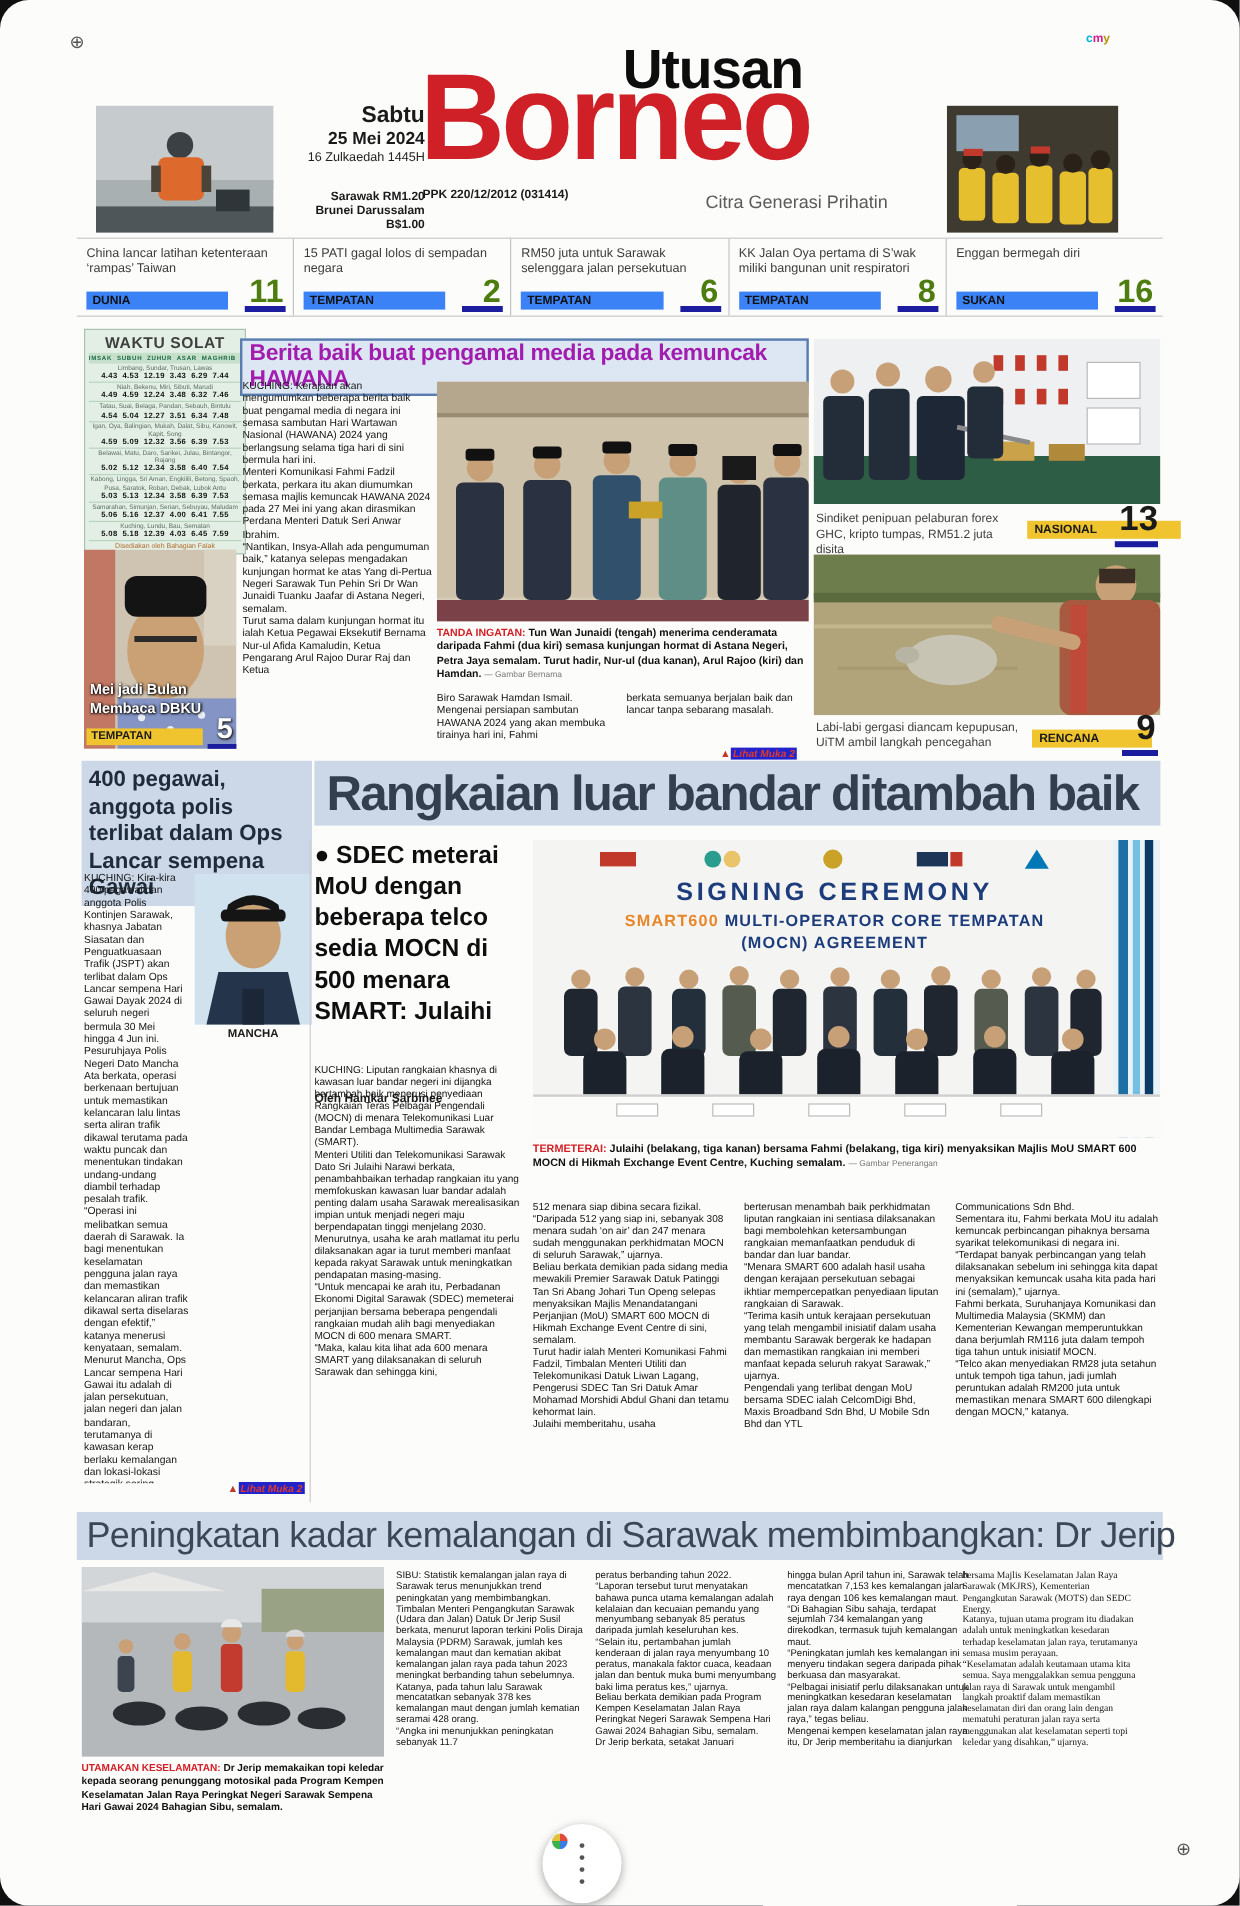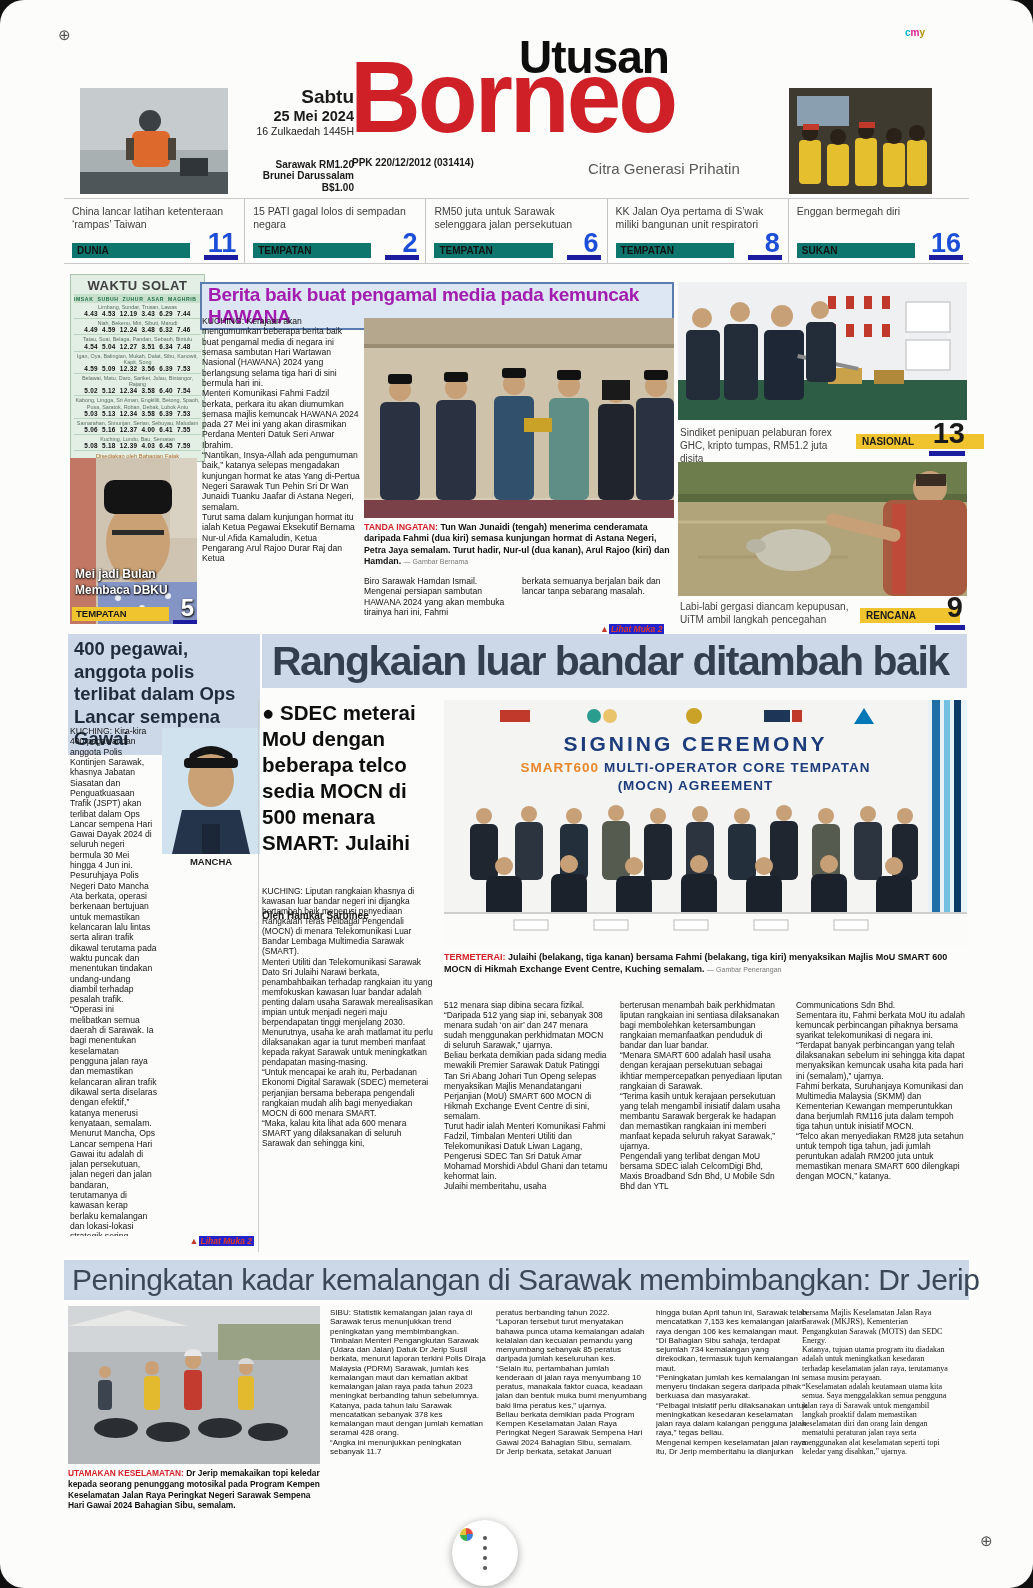--- a/index.html
+++ b/index.html
@@ -16,23 +16,23 @@
   .db-price{font-size:10px;font-weight:800;margin-top:22px;}
   .title-utusan{font-size:46px;font-weight:800;letter-spacing:-1px;color:#0d0d0d;text-align:center;}
   .title-borneo{font-size:98px;font-weight:800;letter-spacing:-3px;color:#cf2027;line-height:1;transform:scaleY(1.04);transform-origin:top left;}
   .ppk{font-size:10px;font-weight:700;}
   .tagline{font-size:15px;color:#5a5a5a;}
   
   .strip{display:flex;border-top:1px solid #c9c9c9;border-bottom:1px solid #c9c9c9;}
   .teaser{flex:1;position:relative;padding:6px 8px 0 8px;}
   .teaser + .teaser{border-left:1px solid #c4c4c4;}
   .t-head{font-size:10.5px;line-height:1.25;color:#3d3d3d;}
-  .t-bar{position:absolute;left:8px;right:54px;bottom:5px;height:15px;background:#0f766e;margin-top:19px;}
+  .t-bar{position:absolute;left:8px;right:54px;bottom:5px;height:15px;background:#3b82f6;margin-top:19px;}
   .t-label{font-size:10px;font-weight:800;padding-left:5px;line-height:15px;color:#111;}
-  .t-num{position:absolute;right:8px;bottom:9px;font-size:27px;font-weight:800;line-height:.78;color:#1d4ed8;}
+  .t-num{position:absolute;right:8px;bottom:9px;font-size:27px;font-weight:800;line-height:.78;color:#4d7c0f;}
   .t-blue{position:absolute;right:6px;bottom:3px;width:34px;height:5px;background:#1c1c9e;}
   
   .solat{background:#e3efe5;border:1px solid #a9c3ad;padding:3px 3px 1px 3px;overflow:hidden;}
   .s-title{font-size:13px;font-weight:800;color:#3f3f3f;text-align:center;letter-spacing:.5px;}
   .s-head{font-size:5.1px;font-weight:800;color:#1e6b45;background:#c6e0cc;text-align:center;padding:1.5px 0;white-space:pre;letter-spacing:.6px;margin-top:1px;}
   .s-areas{font-size:5.4px;color:#5c6e60;text-align:center;line-height:1.15;margin-top:1px;}
   .s-times{font-size:6.4px;font-weight:800;color:#101010;text-align:center;white-space:pre;border-bottom:1px solid #b9d4bf;padding-bottom:1px;letter-spacing:.3px;}
   .s-f1{font-size:5.8px;color:#b26a2a;text-align:center;margin-top:2px;}
   .s-f2{font-size:6px;font-weight:800;color:#333;text-align:center;}
   

